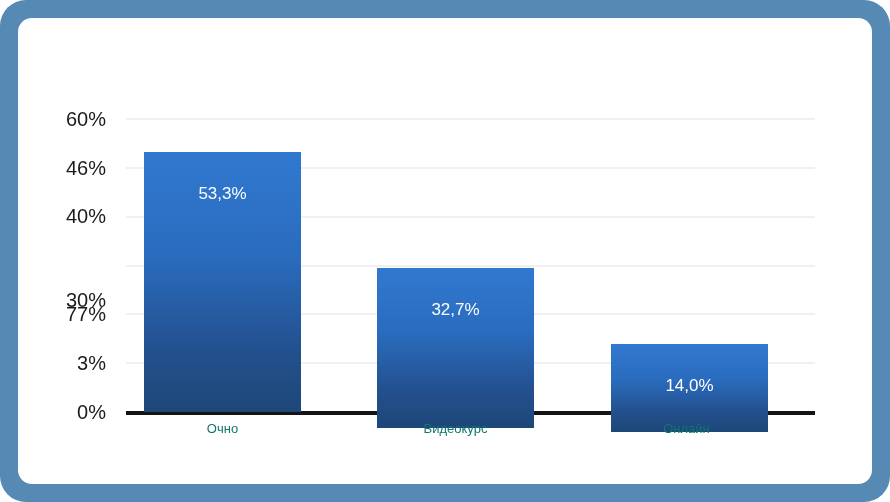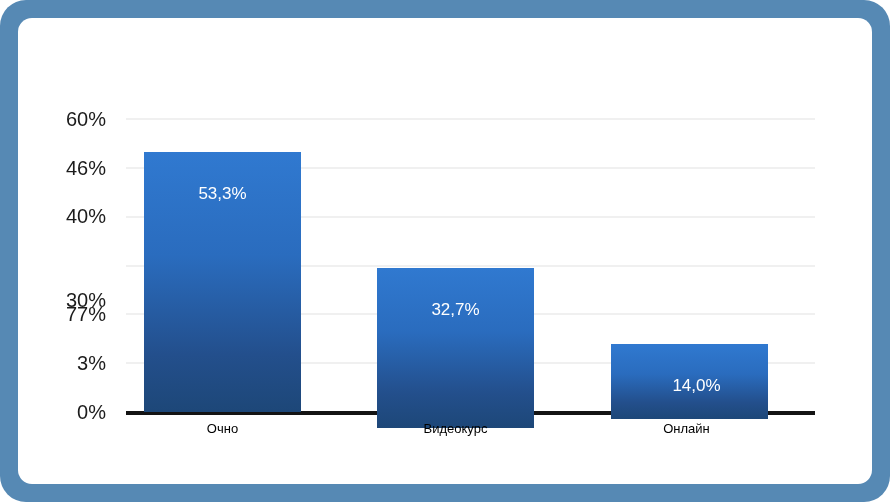--- a/index.html
+++ b/index.html
@@ -74,21 +74,21 @@
     font-size:17px;
     font-weight:normal;
     color:#ffffff;
     white-space:nowrap;
   }
   .xtick {
     position:absolute;
     top:403px;
     text-align:center;
     font-size:13px;
-    color:#000000;
+    color:#0f766e;
     white-space:nowrap;
   }
 </style>
 </head>
 <body>
 
 <div id="frame">
   <div id="panel">
 
 
@@ -114,21 +114,21 @@
 
       <div id="baseline"></div>
 
       <div id="bar-layer">
           <div class="bar" style="left: 126px; top: 133.718px; width: 157px; height: 260.282px;">
             <div class="bar-label" style="top: 32px;">53,3%</div>
           </div>
           <div class="bar" style="left: 359px; top: 234.315px; width: 157px; height: 159.685px; margin-top: 16px;">
             <div class="bar-label" style="top: 32px;">32,7%</div>
           </div>
-          <div class="bar" style="left: 593px; top: 325.633px; width: 157px; height: 75px; padding-left: 7px;">
+          <div class="bar" style="left: 593px; top: 325.633px; width: 157px; height: 88px;">
             <div class="bar-label" style="top: 32px;">14,0%</div>
           </div>
         </div>
       <div id="xtick-layer">
           <div class="xtick" style="left: 126px; width: 157px;">Очно</div>
           <div class="xtick" style="left: 359px; width: 157px;">Видеокурс</div>
           <div class="xtick" style="left: 590px; width: 157px;">Онлайн</div>
         </div>
     </div>
 

